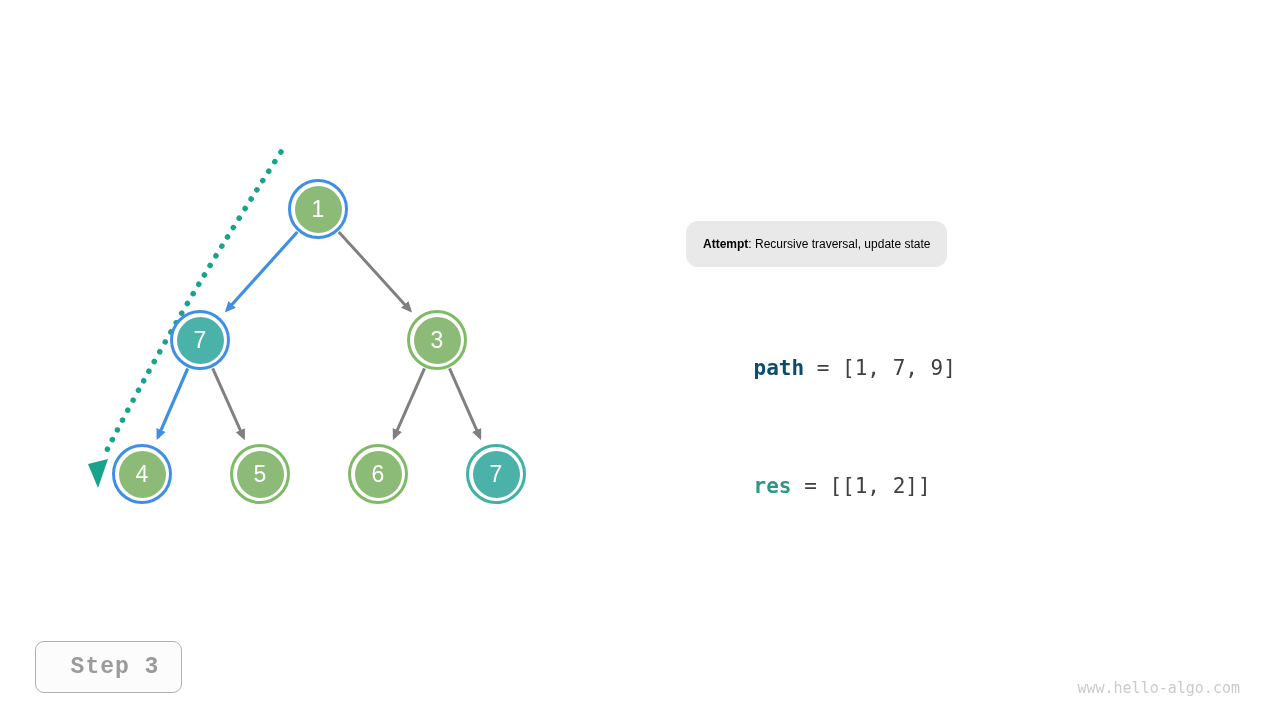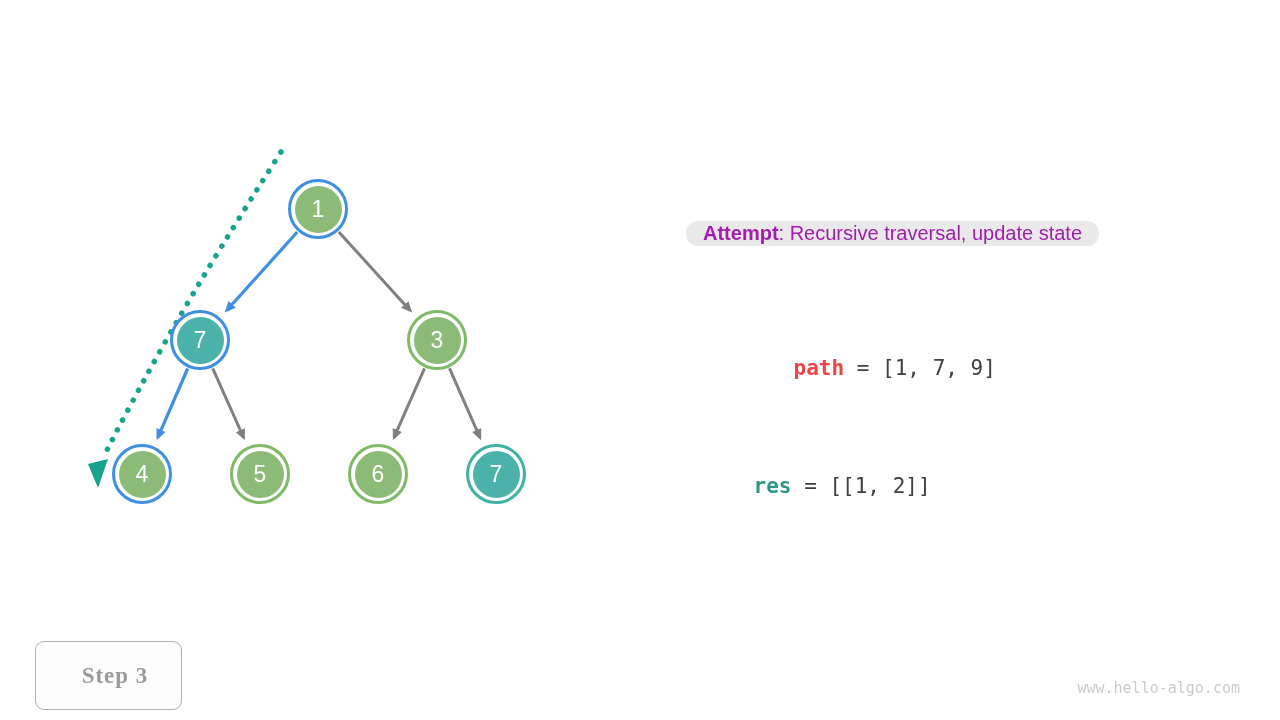--- a/index.html
+++ b/index.html
@@ -23,44 +23,44 @@
     display: flex; align-items: center; justify-content: center;
     color: #ffffff; font-size: 23px; font-weight: 500;
   }
   .fill-green .node-inner { background: #8CBA77; }
   .fill-teal  .node-inner { background: #4BB2A9; }
 
   
   .attempt-box {
     position: absolute; left: 686px; top: 221px;
     background: #E9E9E9; border-radius: 12px;
-    padding: 1px 17px; font-size: 20px; color: #a21caf; white-space: nowrap;
+    padding: 16px 17px; font-size: 12px; color: #000000; white-space: nowrap;
   }
   .legend-line {
     position: absolute; left: 703px; top: 284px;
     font-size: 20px; color: #3A3A3A; white-space: nowrap;
   }
   .bold { font-weight: bold; }
 
   .code-line {
     position: absolute; left: 703px;
     font-family: "DejaVu Sans Mono", monospace; font-size: 21px;
     color: #404040; white-space: pre;
   }
   .path-line { top: 332px; }
   .res-line  { top: 450px; }
-  .var-path { color: #ef4444; font-weight: bold; margin-left: 40px; }
+  .var-path { color: #0c4a6e; font-weight: bold; }
   .var-res  { color: #2E9688; font-weight: bold; }
 
   
   .step-button {
-    position: absolute; left: 35px; top: 641px; width: 147px; height: 69px;
+    position: absolute; left: 35px; top: 641px; width: 147px; height: 52px;
     border: 1.5px solid #B0B0B0; border-radius: 9px; background: #FCFCFC;
     display: flex; align-items: center; justify-content: center;
-    font-family: Liberation Serif, serif; font-size: 23px; font-weight: bold;
+    font-family: Liberation Mono, monospace; font-size: 23px; font-weight: bold;
     color: #9A9A9A; letter-spacing: 1px; padding-left: 13px;
   }
   .watermark {
     position: absolute; right: 40px; top: 679px;
     font-family: "DejaVu Sans Mono", monospace; font-size: 15px; color: #CBCBCB;
   }
 </style>
 </head>
 <body>
 

